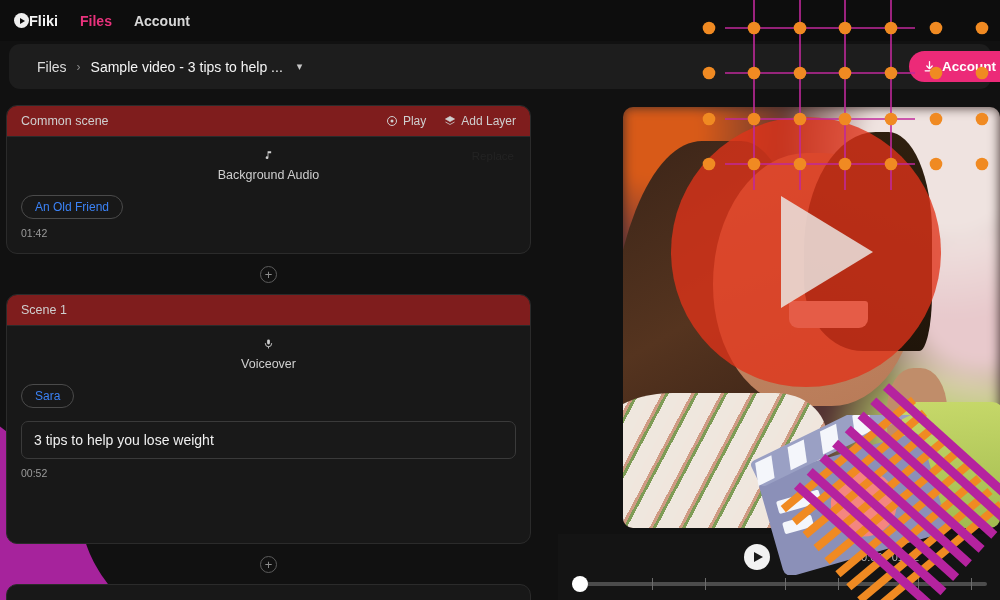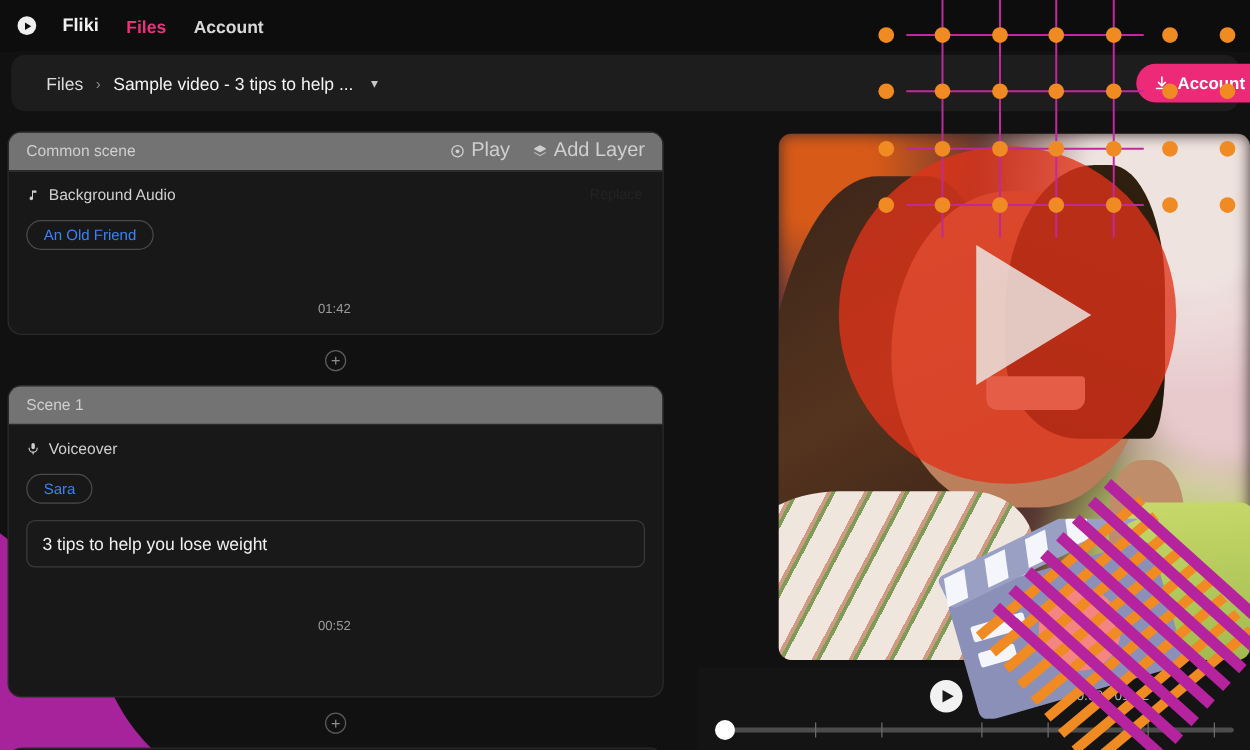--- a/index.html
+++ b/index.html
@@ -12,21 +12,21 @@
   }
 
   
   .topnav{
     position:absolute; left:0; top:0; width:1000px; height:41px;
     background:#0d0d0d;
     display:flex; align-items:center; gap:22px;
     padding-left:14px;
     z-index:6;
   }
-  .brand{ display:flex; align-items:center; gap:21px; font-size:14.5px; font-weight:700; color:#f2f2f2;}
+  .brand{ display:flex; align-items:center; gap:0; font-size:14.5px; font-weight:700; color:#f2f2f2;}
   .brand .logo{ width:15px;height:15px;border-radius:50%;background:#efefef;display:flex;align-items:center;justify-content:center;}
   .brand .logo:after{ content:""; width:0;height:0;border-left:5px solid #0d0d0d; border-top:3.2px solid transparent;border-bottom:3.2px solid transparent; margin-left:1.5px;}
   .navlink{ font-size:14px; font-weight:700; color:#d8d8d8; cursor:pointer;}
   .navlink.active{ color:#e8327c; }
 
   
   .crumbbar{
     position:absolute; left:9px; top:44px; width:982px; height:45px;
     background:#1d1d1d; border-radius:11px;
     display:flex; align-items:center; z-index:5;
@@ -49,39 +49,39 @@
   
   .editor{
     position:absolute; left:6px; top:105px; width:525px; height:495px;
     z-index:3;
   }
   .card{
     background:#181818; border:1px solid #2b2b2b; border-radius:11px;
     overflow:hidden; margin-bottom:0;
   }
   .card-head{
-    height:31px; background:#737373; border-bottom:1px solid #2b2b2b;
+    height:31px; background:#7f1d1d; border-bottom:1px solid #2b2b2b;
     display:flex; align-items:center; padding:0 14px;
     font-size:12.5px; color:#cfcfcf;
   }
   .card-head .spacer{ flex:1; }
-  .head-act{ display:flex; align-items:center; gap:5px; font-size:16px; color:#cfcfcf; margin-left:18px; cursor:pointer;}
+  .head-act{ display:flex; align-items:center; gap:5px; font-size:12px; color:#cfcfcf; margin-left:18px; cursor:pointer;}
   .card-body{ padding:12px 14px 8px 14px; position:relative; }
-  .row-lbl{ display:flex; align-items:center; gap:7px; font-size:12.5px; color:#cfcfcf;}
+  .row-lbl{ display:flex; align-items:center; gap:7px; font-size:12.5px; color:#cfcfcf;flex-direction:column;}
   .ghost{ position:absolute; right:16px; top:13px; font-size:11.5px; color:#232323;}
   .chip{
     display:inline-block; margin-top:13px;
     border:1px solid #4a4a4a; border-radius:13px;
     padding:4px 13px; font-size:12px; color:#3b82f6;
   }
   .tbox{
     margin-top:13px; border:1px solid #3a3a3a; border-radius:7px;
     padding:10px 12px; font-size:14px; color:#f0f0f0; background:#191919;
   }
-  .dur{ text-align:center; font-size:10.5px; color:#9b9b9b; padding:8px 2px 6px 0;margin-top:33px;}
+  .dur{ text-align:left; font-size:10.5px; color:#9b9b9b; padding:8px 2px 6px 0;}
   .addrow{ height:40px; display:flex; align-items:center; justify-content:center;}
   .addbtn{
     width:17px;height:17px;border-radius:50%;border:1px solid #5c5c5c;
     display:flex;align-items:center;justify-content:center;
     color:#8f8f8f; font-size:13px; line-height:1; cursor:pointer;
   }
   .card-stub{ height:40px; }
 
   
   .preview{

